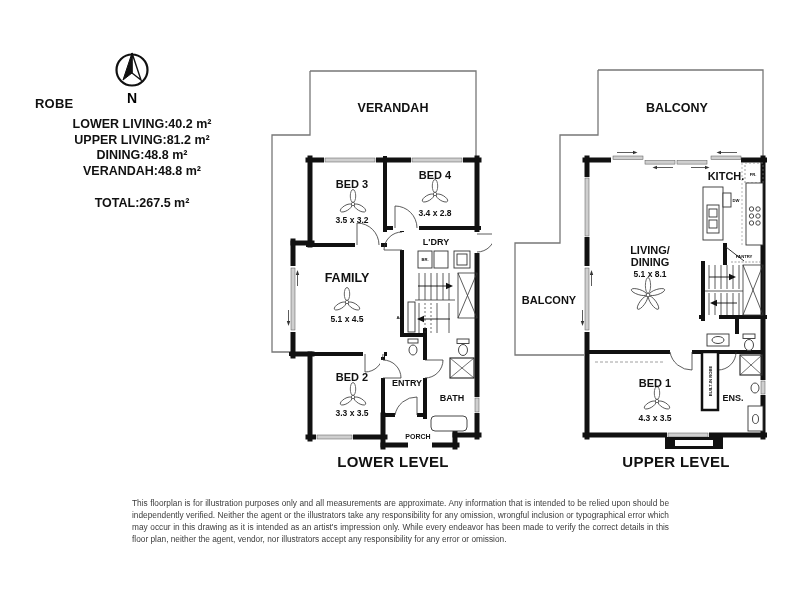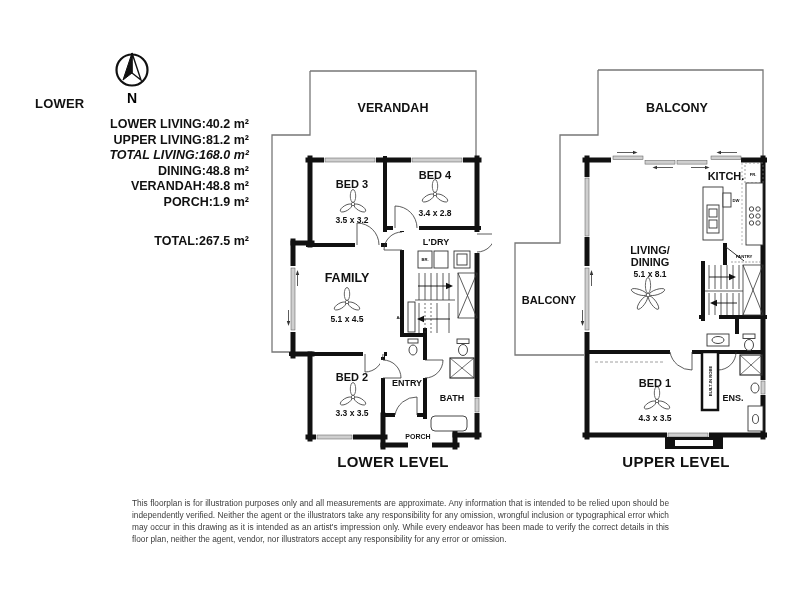--- a/index.html
+++ b/index.html
@@ -2,24 +2,24 @@
 <html><head>
 <meta charset="utf-8">
 <style>
   html,body{margin:0;padding:0;background:#fff;}
   .canvas{position:relative;width:800px;height:600px;background:#fff;overflow:hidden;
           font-family:"Liberation Sans",sans-serif;color:#111;}
   .abs{position:absolute;}
   
   .area-table{position:absolute;left:35px;top:96px;width:214px;}
   .area-title{font:bold 13px/16px "Liberation Sans",sans-serif;margin-bottom:5px;letter-spacing:.2px;}
-  .area-row{display:flex;justify-content:flex-end;font:bold 12.5px/15.5px "Liberation Sans",sans-serif;}
+  .area-row{display:flex;justify-content:center;font:bold 12.5px/15.5px "Liberation Sans",sans-serif;}
   .area-row.em{font-style:italic;}
   .area-row.em .lbl{padding-left:9px;}
-  .area-row.total{margin-top:24px;}
+  .area-row.total{margin-top:17px;}
   
   .rm  {font:bold 11px "Liberation Sans",sans-serif;fill:#111;text-anchor:middle;}
   .big {font:bold 12.5px "Liberation Sans",sans-serif;fill:#111;text-anchor:middle;}
   .dim {font:bold 8.5px "Liberation Sans",sans-serif;fill:#111;text-anchor:middle;}
   .sm  {font:bold 9px "Liberation Sans",sans-serif;fill:#111;text-anchor:middle;}
   .xs  {font:bold 7px "Liberation Sans",sans-serif;fill:#111;text-anchor:middle;}
   .tiny{font:bold 4.2px "Liberation Sans",sans-serif;fill:#111;text-anchor:middle;}
   .ttl {font:bold 15px "Liberation Sans",sans-serif;fill:#111;text-anchor:middle;letter-spacing:.3px;}
   .wall{stroke:#111;stroke-width:5;fill:none;stroke-linecap:square;}
   .iwall{stroke:#111;stroke-width:4;fill:none;stroke-linecap:square;}
@@ -39,44 +39,36 @@
 <div class="canvas">
 
   <svg class="abs" style="left:108px;top:48px" width="50" height="60" viewBox="0 0 50 60">
     <circle cx="24" cy="22" r="15.5" fill="none" stroke="#111" stroke-width="2.2"></circle>
     <path d="M24,5 L33,32 L24,25 Z" fill="#fff" stroke="#111" stroke-width="1.4"></path>
     <path d="M24,5 L15,32 L24,25 Z" fill="#111" stroke="#111" stroke-width="1"></path>
     <text x="24" y="55" style="font:bold 14px 'Liberation Sans',sans-serif" text-anchor="middle">N</text>
   </svg>
 
   <div class="area-table">
-    <div class="area-title">LOWER</div>
+    <div class="area-title">ROBE</div>
     <div class="area-row">
       <span class="lbl">LOWER LIVING:</span>
       <span class="val">40.2 m²</span>
       </div>
     <div class="area-row">
       <span class="lbl">UPPER LIVING:</span>
       <span class="val">81.2 m²</span>
       </div>
-    <div class="area-row em">
-      <span class="lbl">TOTAL LIVING:</span>
-      <span class="val">168.0 m²</span>
-      </div>
     <div class="area-row">
       <span class="lbl">DINING:</span>
       <span class="val">48.8 m²</span>
       </div>
     <div class="area-row">
       <span class="lbl">VERANDAH:</span>
       <span class="val">48.8 m²</span>
-      </div>
-    <div class="area-row">
-      <span class="lbl">PORCH:</span>
-      <span class="val">1.9 m²</span>
       </div>
     <div class="area-row total">
       <span class="lbl">TOTAL:</span>
       <span class="val">267.5 m²</span>
       </div>
   </div>
 
   <svg class="abs" style="left:262px;top:58px" width="230" height="415" viewBox="0 0 230 415">
     <defs>
       <g id="fan3">

